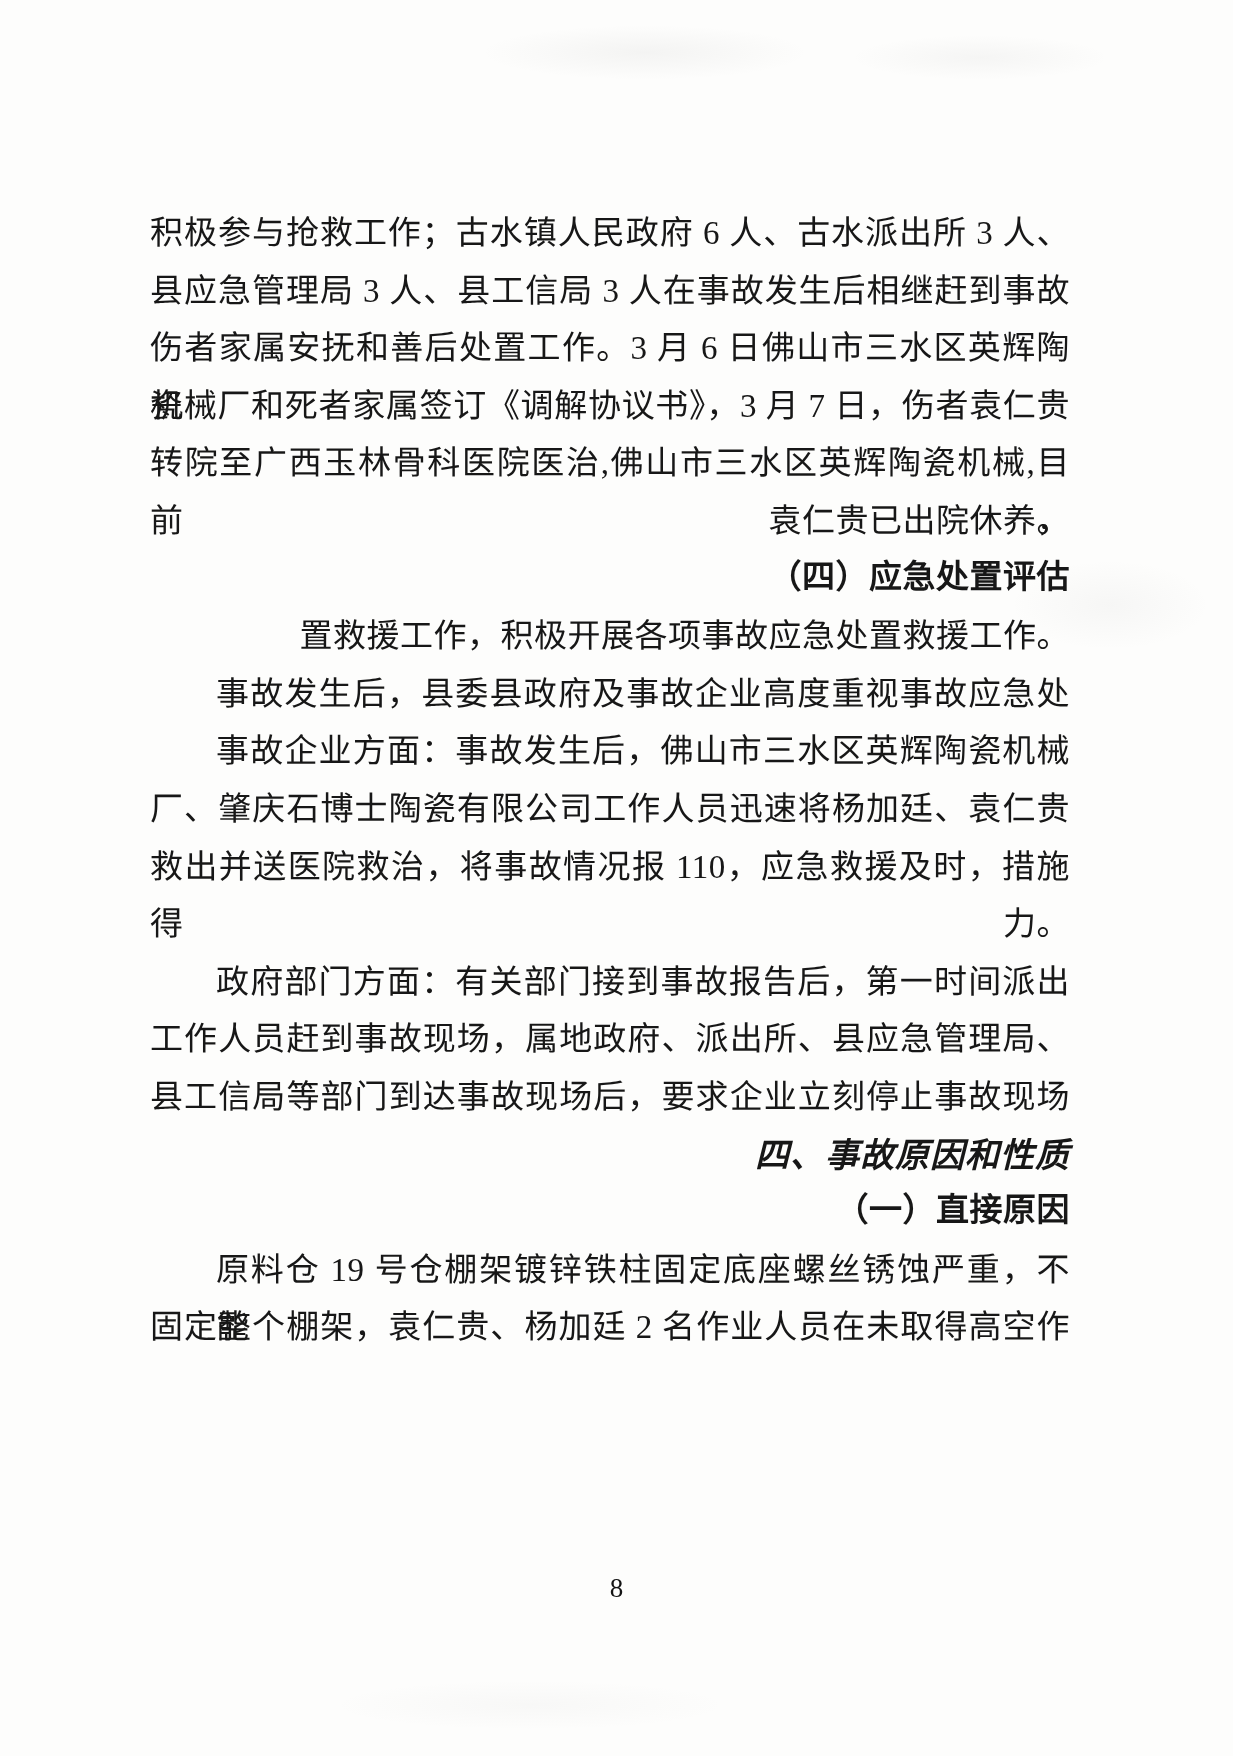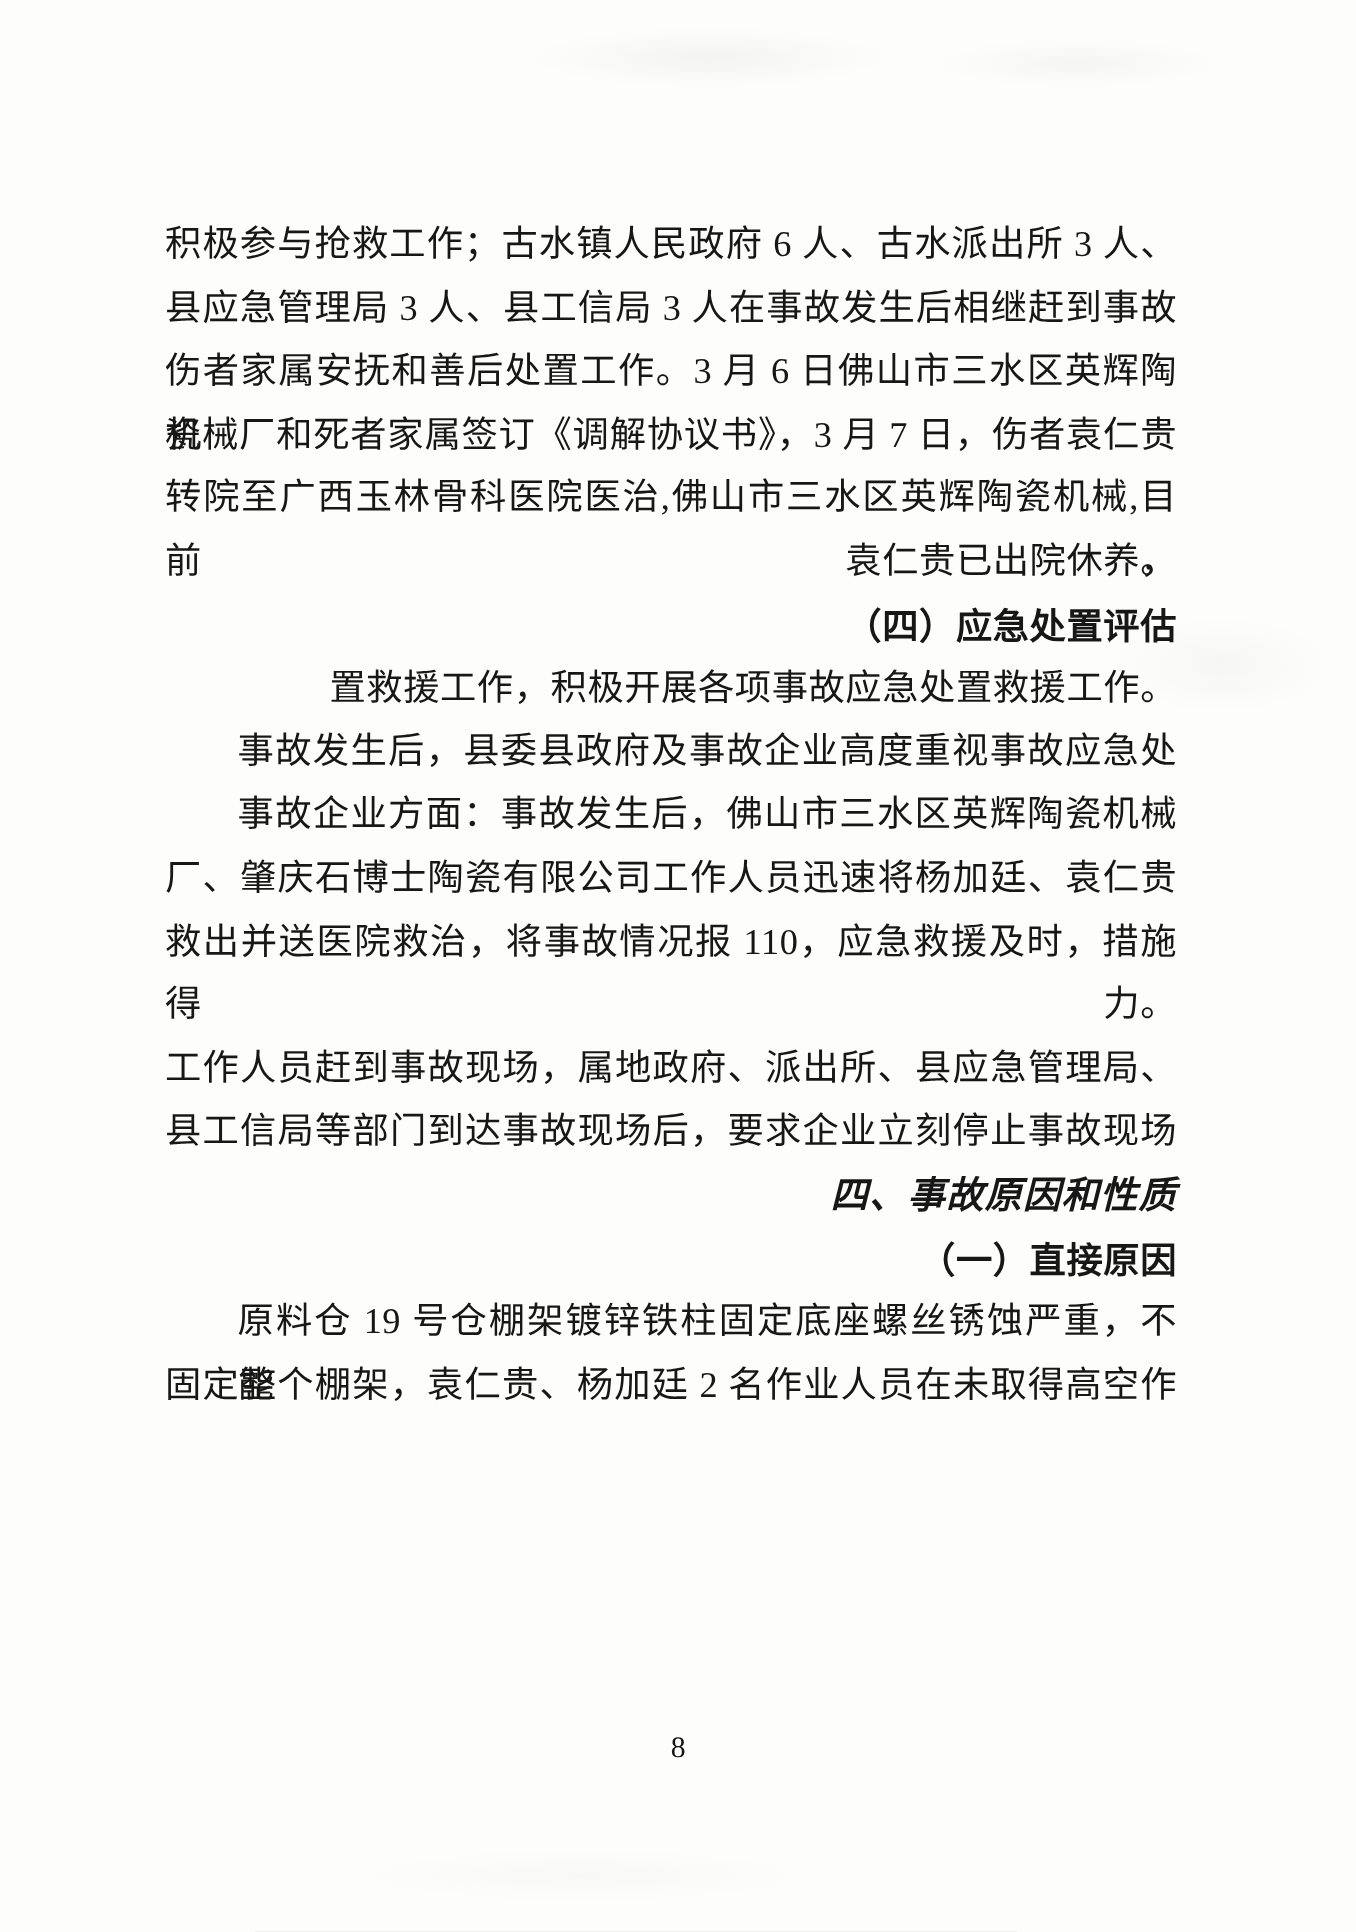--- a/index.html
+++ b/index.html
@@ -20,40 +20,40 @@
   .smudge.s2 { left:850px; top:35px;  width:260px; height:45px;
                background:radial-gradient(ellipse at center, rgba(120,120,120,0.06), rgba(120,120,120,0) 70%); }
   .smudge.s3 { left:1010px; top:560px; width:200px; height:90px;
                background:radial-gradient(ellipse at center, rgba(120,120,120,0.05), rgba(120,120,120,0) 70%); }
   .smudge.s4 { left:330px; top:1680px; width:400px; height:50px;
                background:radial-gradient(ellipse at center, rgba(120,120,120,0.04), rgba(120,120,120,0) 70%); }
 
   .content {
     position:absolute;
     left:150px;
-    top:195px;
+    top:205px;
     width:920px;
   }
   .line {
     font-size:33px;
     line-height:57.6px;
     height:57.6px;
     letter-spacing:0.5px;
     text-align:right;
     white-space:normal;
   }
   .line.just {
     text-align:justify;
     text-align-last:justify;
     text-justify:inter-character;
   }
   .line.indent { padding-left:66px; }
   .heading-kai {
     font-weight:700;
-    font-family:Liberation Sans, sans-serif;
+    font-family:Liberation Mono, monospace;
   }
   .heading-hei {
     font-weight:700;
     font-size:34px;
     font-family:"Liberation Sans","DejaVu Sans",sans-serif;
     letter-spacing:1px;
     font-style:italic;
   }
   .page-number {
     position:absolute;
@@ -82,20 +82,21 @@
       <div class="line just">机械厂和死者家属签订《调解协议书》，3 月 7 日，伤者袁仁贵</div>
       <div class="line just">转院至广西玉林骨科医院医治,佛山市三水区英辉陶瓷机械,目前，</div>
       <div class="line">袁仁贵已出院休养。</div>
       <div class="line heading-kai indent">（四）应急处置评估</div>
       <div class="line">置救援工作，积极开展各项事故应急处置救援工作。</div>
       <div class="line indent just">事故发生后，县委县政府及事故企业高度重视事故应急处</div>
       <div class="line indent just">事故企业方面：事故发生后，佛山市三水区英辉陶瓷机械</div>
       <div class="line just">厂、肇庆石博士陶瓷有限公司工作人员迅速将杨加廷、袁仁贵</div>
       <div class="line just">救出并送医院救治，将事故情况报 110，应急救援及时，措施得</div>
       <div class="line">力。</div>
+      <div class="line indent just">政府部门方面：有关部门接到事故报告后，第一时间派出</div>
       <div class="line just">工作人员赶到事故现场，属地政府、派出所、县应急管理局、</div>
       <div class="line just">县工信局等部门到达事故现场后，要求企业立刻停止事故现场</div>
       <div class="line heading-hei indent">四、事故原因和性质</div>
       <div class="line heading-kai indent">（一）直接原因</div>
       <div class="line indent just">原料仓 19 号仓棚架镀锌铁柱固定底座螺丝锈蚀严重，不能</div>
       <div class="line just">固定整个棚架，袁仁贵、杨加廷 2 名作业人员在未取得高空作</div>
     </div>
 
   <div class="page-number">8</div>
 </div>

